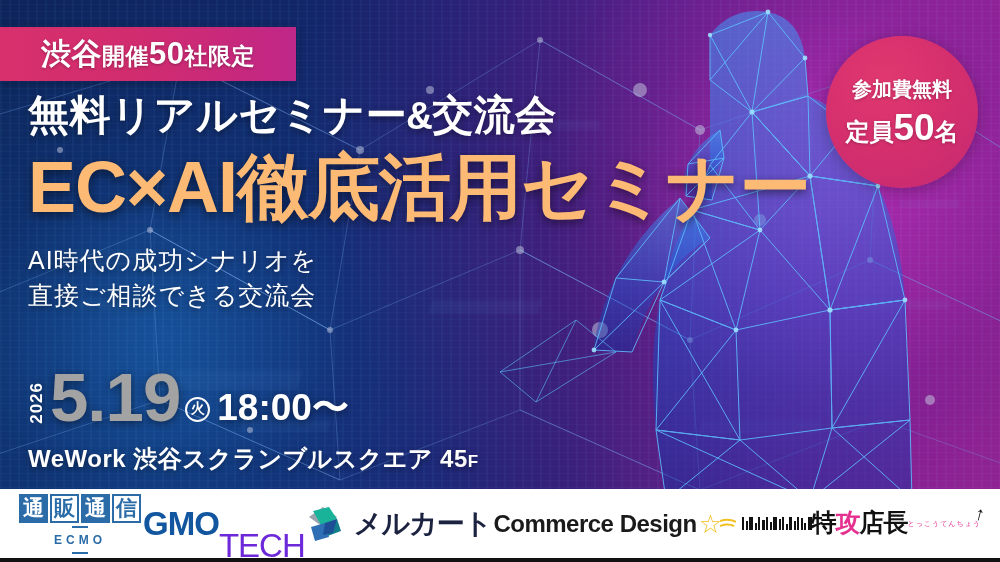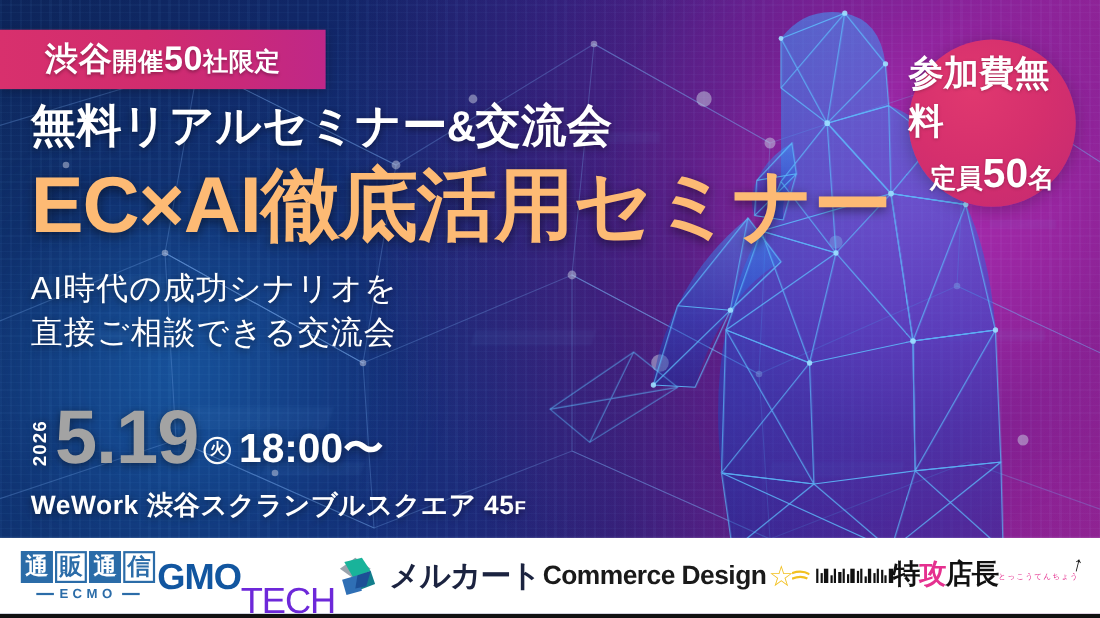--- a/index.html
+++ b/index.html
@@ -56,37 +56,37 @@
   .ribbon-text .mid{font-size:23px;}
   .ribbon-text .num{font-size:31px;}
 
   
   .circle-badge{
     position:absolute;right:22px;top:36px;width:152px;height:152px;border-radius:50%;
     background:radial-gradient(circle at 38% 30%, #e0386f 0%, #d52f6d 48%, #c32a72 100%);
     display:flex;flex-direction:column;align-items:center;justify-content:center;
     box-shadow:0 3px 16px rgba(0,0,0,.25);
   }
-  .circle-badge .l1{color:#fff;font-size:32px;font-weight:700;letter-spacing:0px;text-shadow:0 1px 3px rgba(0,0,0,.25);}
+  .circle-badge .l1{color:#fff;font-size:20px;font-weight:700;letter-spacing:0px;text-shadow:0 1px 3px rgba(0,0,0,.25);}
   .circle-badge .l2{color:#fff;font-weight:700;text-shadow:0 1px 3px rgba(0,0,0,.25);margin-top:4px;white-space:nowrap;}
   .circle-badge .l2 .s{font-size:24px;}
   .circle-badge .l2 .n{font-size:37px;}
 
   
   .copy{position:absolute;left:28px;top:98px;width:700px;}
   .kicker{
     color:#fff;font-size:41px;font-weight:700;letter-spacing:.5px;line-height:1;
     text-shadow:0 2px 7px rgba(0,0,0,.45);white-space:nowrap;font-family:Liberation Mono, monospace;
   }
   .headline{
     color:#fdba74;font-size:72px;font-weight:700;letter-spacing:-1px;line-height:1;
     margin-top:12px;text-shadow:0 3px 10px rgba(0,0,0,.5);white-space:nowrap;
   }
   .sub{
-    margin-top:20px;color:#fff;font-size:29px;line-height:1.38;font-weight:400;
+    margin-top:20px;color:#fff;font-size:25px;line-height:1.38;font-weight:400;
     letter-spacing:1px;text-shadow:0 2px 7px rgba(0,0,0,.5);
   }
 
   
   .date-row{
     position:absolute;left:28px;top:368px;display:flex;align-items:flex-end;
     text-shadow:0 2px 8px rgba(0,0,0,.45);
   }
   .year{
     color:#fff;font-size:17px;font-weight:700;letter-spacing:1px;
@@ -119,21 +119,21 @@
   .l-ecmo .cells{display:flex;gap:2px;}
   .l-ecmo .cells span{
     display:flex;align-items:center;justify-content:center;
     width:29px;height:29px;font-size:21px;font-weight:700;
     border:2px solid #2b6ca8;
   }
   .l-ecmo .cells span:nth-child(odd){background:#2b6ca8;color:#fff;}
   .l-ecmo .cells span:nth-child(even){background:#fff;color:#2b6ca8;}
   .l-ecmo .ecmo{
     display:flex;align-items:center;gap:5px;margin-top:3px;color:#2b6ca8;
-    font-size:12px;letter-spacing:4px;font-weight:700;
+    font-size:12px;letter-spacing:4px;font-weight:700;flex-direction:column;
   }
   .l-ecmo .ecmo b{display:block;width:16px;height:2px;background:#2b6ca8;}
 
   
   .l-gmo{font-size:33px;font-weight:700;letter-spacing:-1px;}
   .l-gmo .g{color:#1256a0;}
   .l-gmo .t{color:#6d28d9;font-weight:400;margin-top:44px;}
 
   
   .l-mel{gap:9px;}

